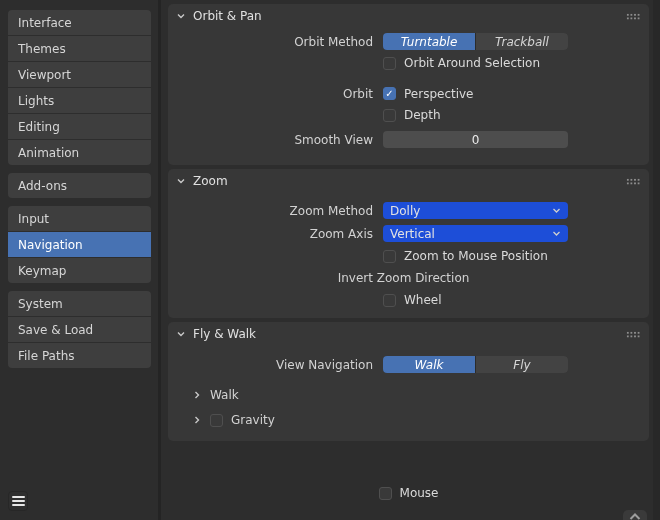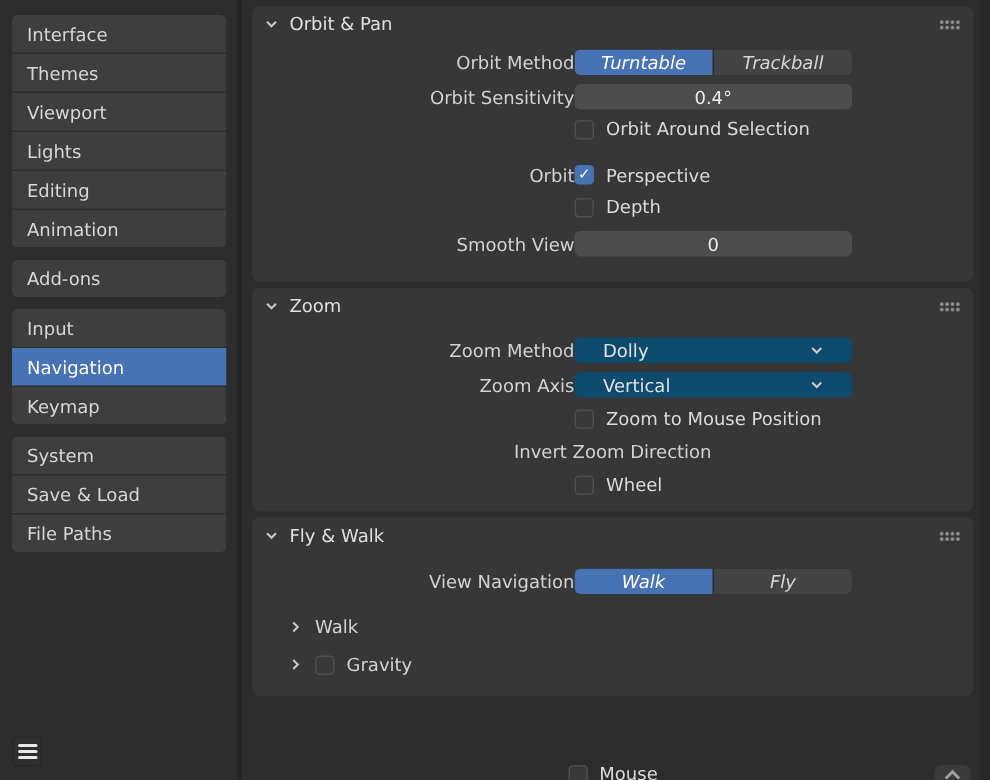--- a/index.html
+++ b/index.html
@@ -23,27 +23,27 @@
   .phead{height:24px;display:flex;align-items:center;padding:0 9px 0 8px;gap:7px;}
   .ptitle{color:#e0e0e0;}
   .drag-dots{
     margin-left:auto;width:14px;height:7px;
     background-image:radial-gradient(circle,#8d8d8d 1px,transparent 1.4px);
     background-size:3.6px 3.6px;background-position:0 0;
   }
   .pbody{padding:5px 0 11px 0;}
   .row{display:flex;align-items:center;height:17px;margin-bottom:6px;}
   .row.cbh{height:14px;}
-  .rlabel{flex:0 0 215px;text-align:right;box-sizing:border-box;color:#d2d2d2;}
+  .rlabel{flex:0 0 215px;text-align:right;padding-right:10px;box-sizing:border-box;color:#d2d2d2;}
   .gap-top{margin-top:15px;}
   .seg{display:flex;width:185px;height:17px;border-radius:4px;overflow:hidden;gap:1px;background:#2b2b2b;font-style:italic;}
   .seg .opt{flex:1;display:flex;align-items:center;justify-content:center;background:#434343;color:#d6d6d6;cursor:default;}
   .seg .opt.sel{background:#4772b3;color:#ffffff;}
   .field{width:185px;height:17px;border-radius:4px;background:#4d4d4d;display:flex;align-items:center;justify-content:center;color:#ebebeb;box-sizing:border-box;}
-  .dd{width:185px;height:17px;border-radius:4px;background:#0c4a6e;display:flex;align-items:center;padding:0 19px;box-sizing:border-box;color:#e2e2e2;}
+  .dd{width:185px;height:17px;border-radius:4px;background:#1d4ed8;display:flex;align-items:center;padding:0 7px;box-sizing:border-box;color:#e2e2e2;}
   .dd .ddchev{margin-left:auto;display:flex;align-items:center;}
   .cbrow{display:flex;align-items:center;gap:8px;}
   .cb{width:13px;height:13px;border-radius:3px;background:#393939;border:1px solid #4f4f4f;box-sizing:border-box;flex:0 0 13px;position:relative;}
   .cb.checked{background:#4772b3;border-color:#4772b3;}
   .cb.checked::after{
     content:"✓";position:absolute;left:0;top:-1px;width:100%;height:100%;
     color:#ffffff;font-size:10px;line-height:13px;text-align:center;font-weight:bold;
   }
   .cblabel{color:#dadada;}
   .subrow{display:flex;align-items:center;gap:8px;padding-left:24px;height:16px;margin-top:14px;}
@@ -131,24 +131,20 @@
         <span class="ptitle">Orbit &amp; Pan</span>
         <span class="drag-dots"></span>
       </div>
       <div class="pbody">
         <div class="row">
           <span class="rlabel">Orbit Method</span>
           <div class="seg">
             <div class="opt sel">Turntable</div>
             <div class="opt">Trackball</div>
           </div>
-        </div>
-        <div class="row">
-          <span class="rlabel">Orbit Sensitivity</span>
-          <div class="field">0.4°</div>
         </div>
         <div class="row cbh">
           <span class="rlabel"></span>
           <div class="cbrow">
             <span class="cb"></span>
             <span class="cblabel">Orbit Around Selection</span>
           </div>
         </div>
         <div class="row gap-top">
           <span class="rlabel">Orbit</span>

